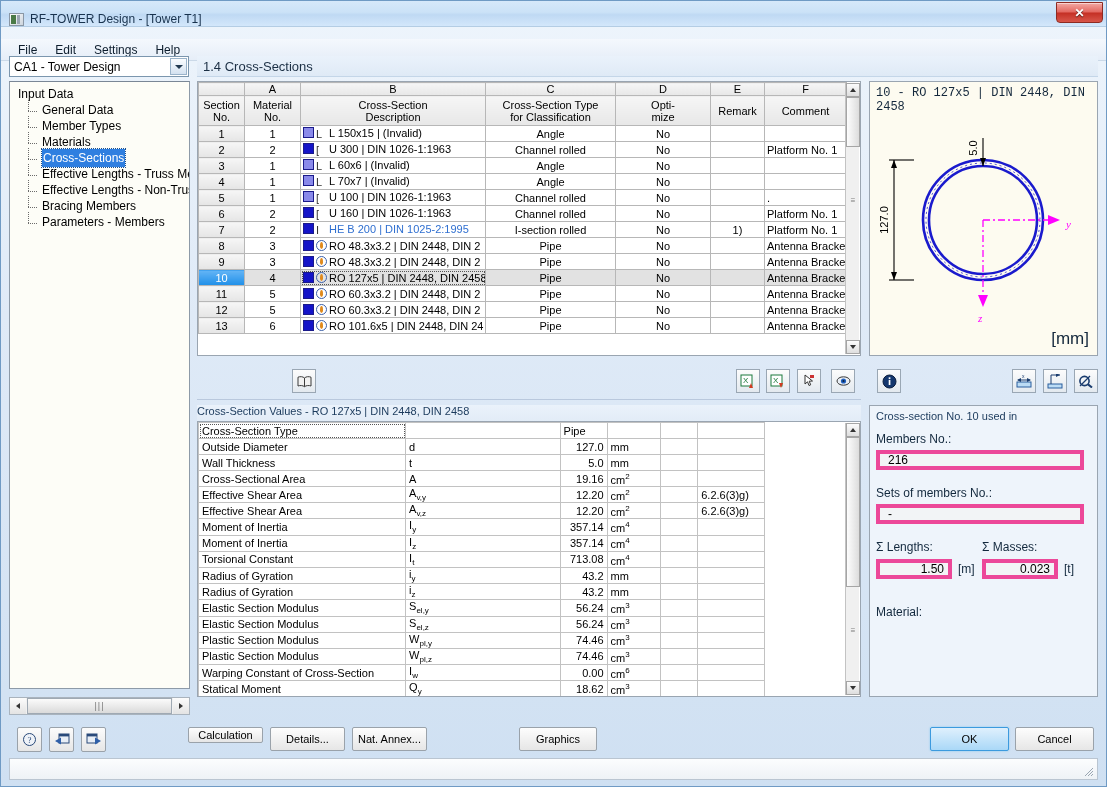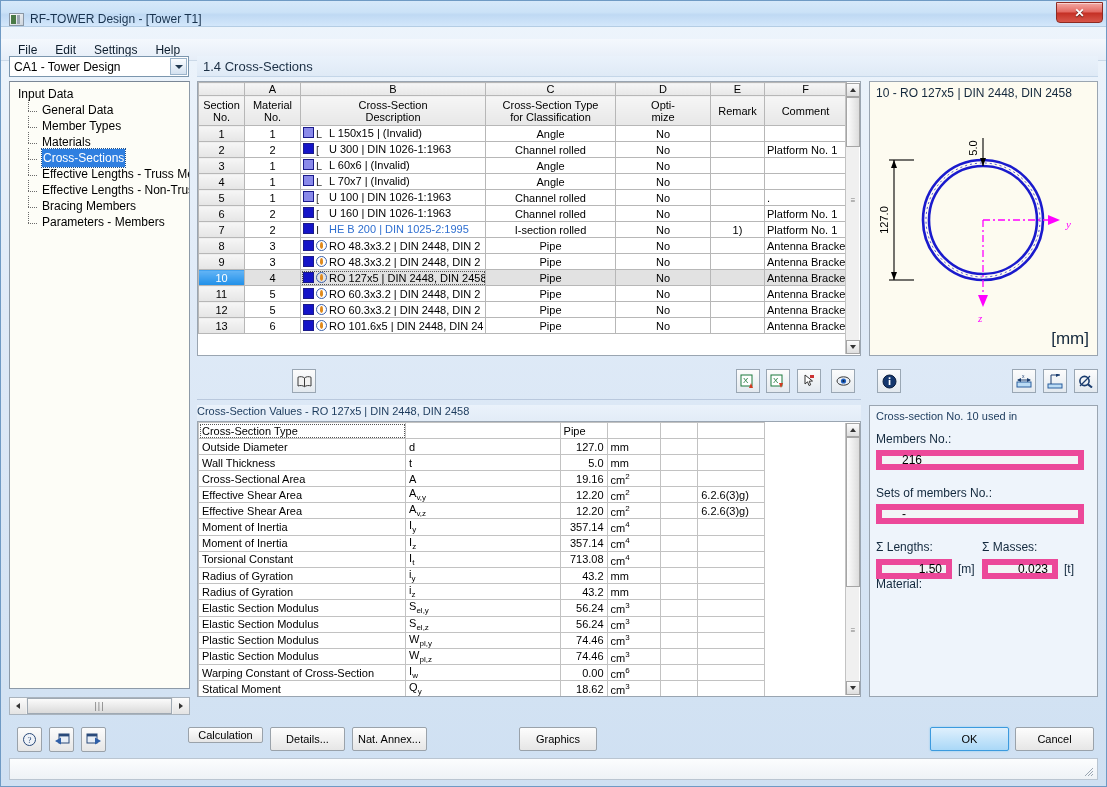--- a/index.html
+++ b/index.html
@@ -208,35 +208,35 @@
   tr.vfirst td.vname { outline:1px dotted #555; outline-offset:-2px; }
   sub { font-size:8px; }
   sup { font-size:8px; }
 
   
   .rpanel {
     position:absolute; left:868px; top:80px; width:229px; height:275px;
     background:#fdfbf0; border:1px solid #9aa5b1;
   }
   .rpanel .rtitle {
-    position:absolute; left:6px; top:4px; font-size:12px; color:#14283c;
+    position:absolute; left:6px; top:4px; font-size:12px; color:#14283c;font-family:Liberation Mono, monospace;
   }
   .rmm { position:absolute; right:8px; bottom:6px; font-size:17px; color:#14283c; }
   .rtools { position:absolute; left:868px; top:364px; width:229px; height:34px; }
   .rinfo {
     position:absolute; left:868px; top:404px; width:229px; height:292px;
     background:#eef4fb; border:1px solid #9aa5b1;
   }
   .rinfo .ihdr {
     position:absolute; left:6px; top:4px; font-size:11px; color:#1b3a5c;
   }
   .ilabel { position:absolute; font-size:12px; color:#12283d; }
   .ifield {
-    position:absolute; background:#f2f4f6; border:6px solid #ec4899;
-    font-size:12px; color:#000; display:flex; align-items:center; padding-left:20px;
+    position:absolute; background:#f2f4f6; border:4px solid #ec4899;
+    font-size:12px; color:#000; display:flex; align-items:center; padding-left:8px;
   }
   .ifield.rightv { justify-content:flex-end; padding-right:4px; }
 
   
   .bottombar { position:absolute; left:0; top:722px; width:1105px; height:64px; }
   .btn {
     position:absolute; background:linear-gradient(180deg,#fdfdfd,#e6e6e6);
     border:1px solid #9aa2aa; font-size:11px; color:#000;
     display:flex; align-items:center; justify-content:center; border-radius:2px;
   }
@@ -755,21 +755,21 @@
     <div class="ilabel" style="left:6px; top:26px">Members No.:</div>
     <div class="ifield" style="left:6px; top:44px; width:208px; height:20px">216</div>
     <div class="ilabel" style="left:6px; top:80px">Sets of members No.:</div>
     <div class="ifield" style="left:6px; top:98px; width:208px; height:20px">-</div>
     <div class="ilabel" style="left:6px; top:134px">Σ Lengths:</div>
     <div class="ilabel" style="left:112px; top:134px">Σ Masses:</div>
     <div class="ifield rightv" style="left:6px; top:153px; width:76px; height:20px">1.50</div>
     <div class="ilabel" style="left:88px; top:156px">[m]</div>
     <div class="ifield rightv" style="left:112px; top:153px; width:76px; height:20px">0.023</div>
     <div class="ilabel" style="left:194px; top:156px">[t]</div>
-    <div class="ilabel" style="left:6px; top:171px">Material:</div>
+    <div class="ilabel" style="left:6px; top:199px">Material:</div>
   </div>
 
   <div class="bottombar">
     <div class="ibtn" style="left:16px; top:4px">
       <svg width="15" height="15" viewBox="0 0 15 15">
         <circle cx="7.5" cy="7.5" r="6" fill="#eef2f8" stroke="#2a4a7a"></circle>
         <text x="7.5" y="11" font-size="9" fill="#2a4a7a" text-anchor="middle" font-family="Liberation Serif">?</text>
       </svg>
     </div>
     <div class="ibtn" style="left:48px; top:4px">

